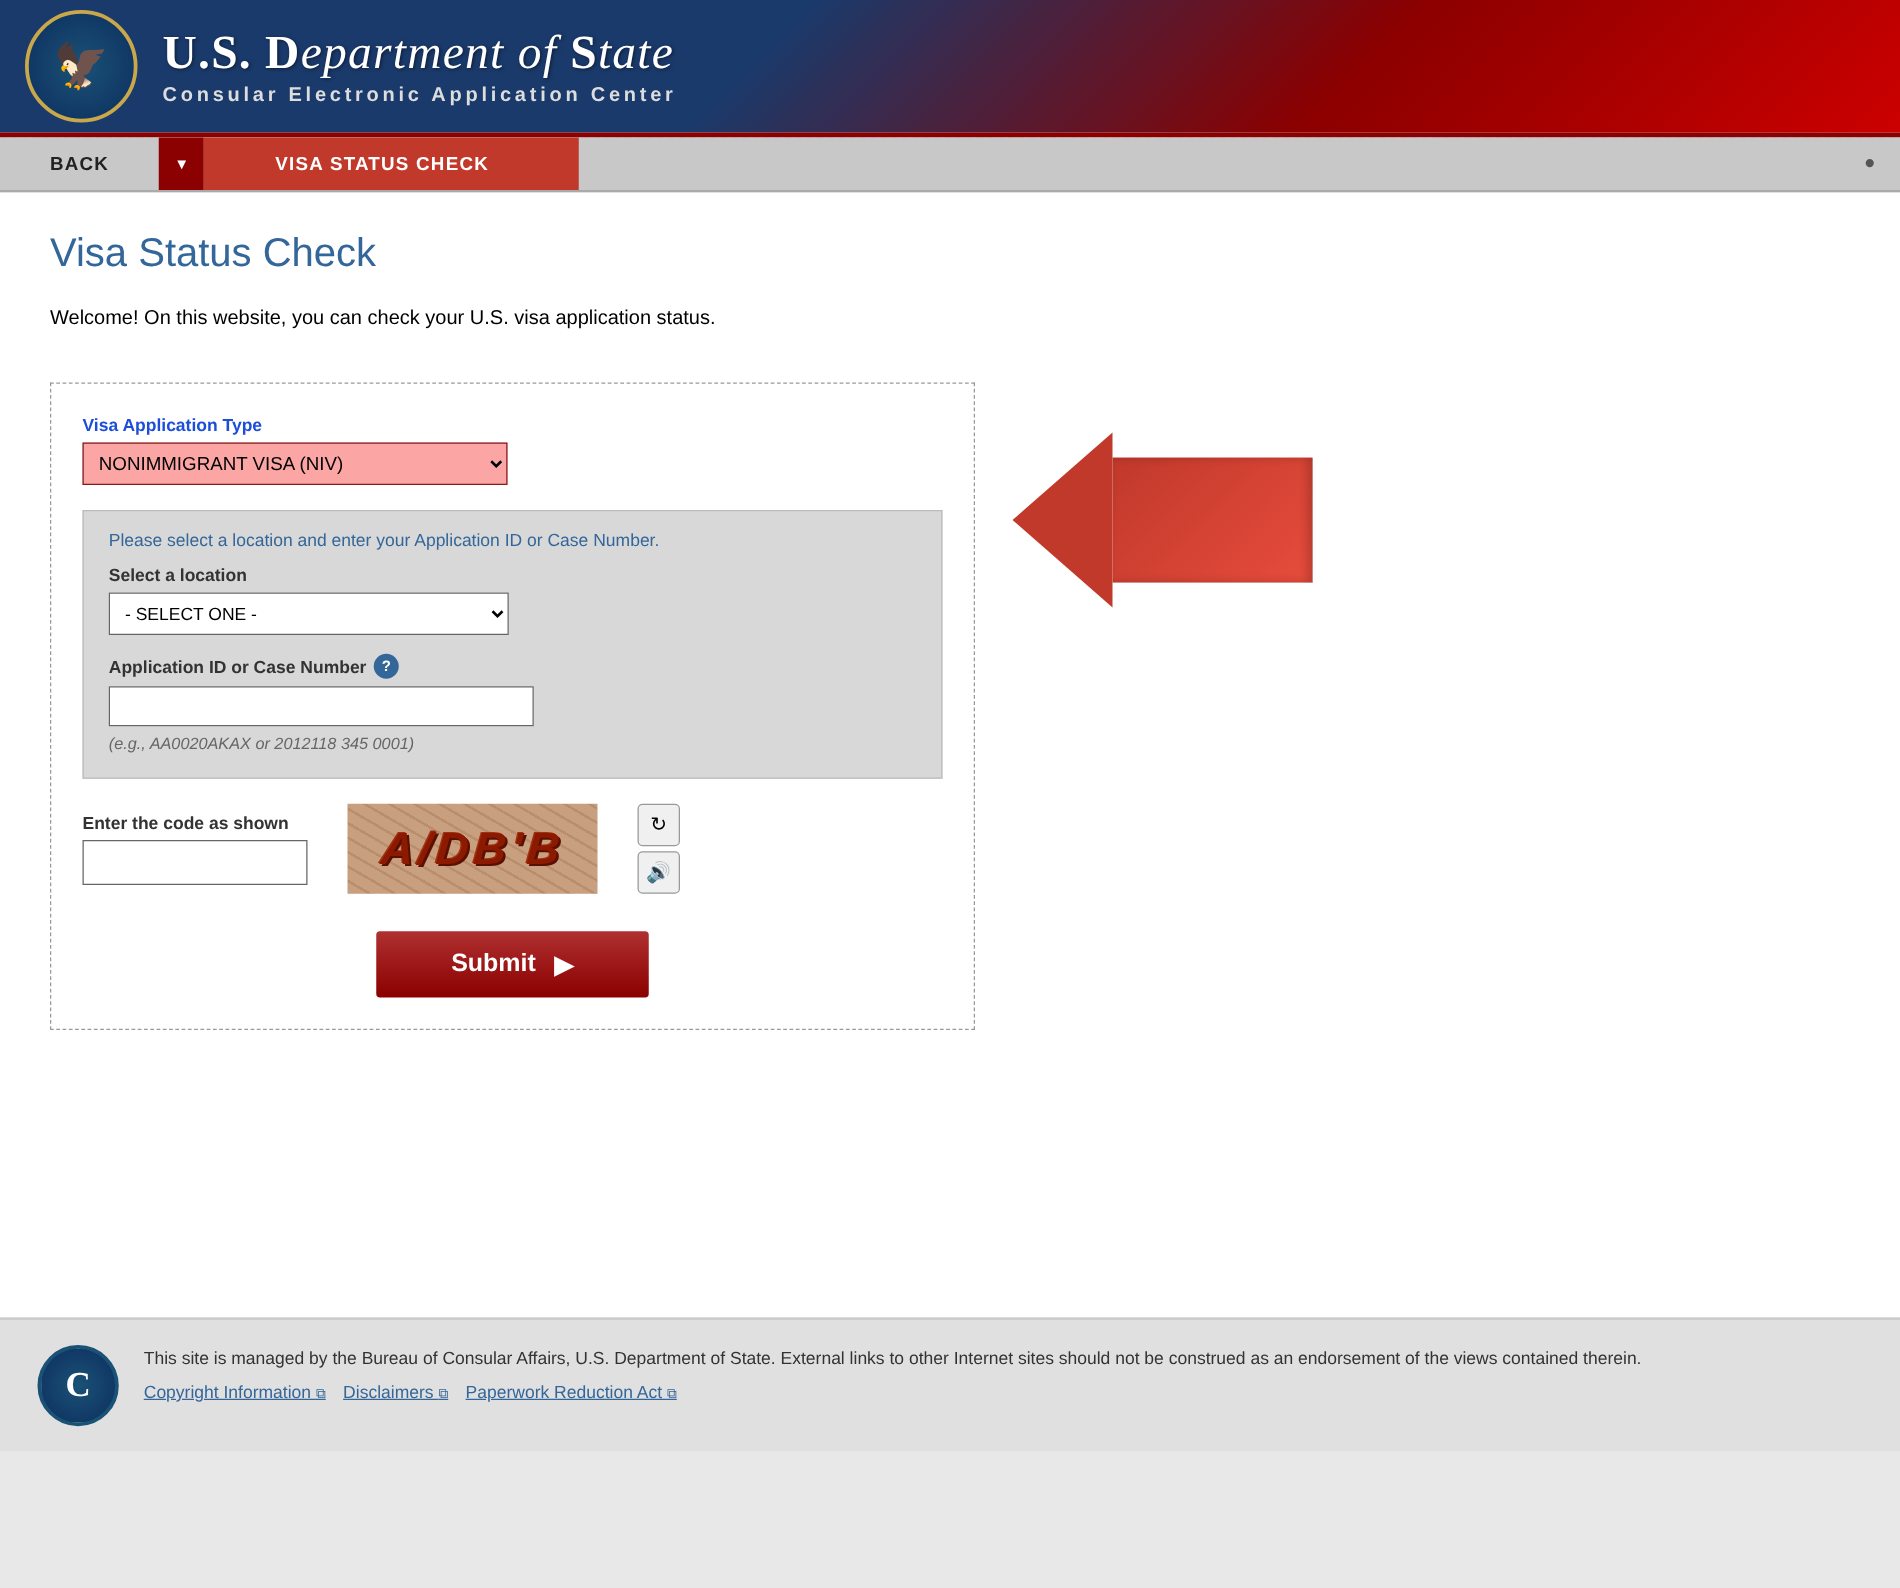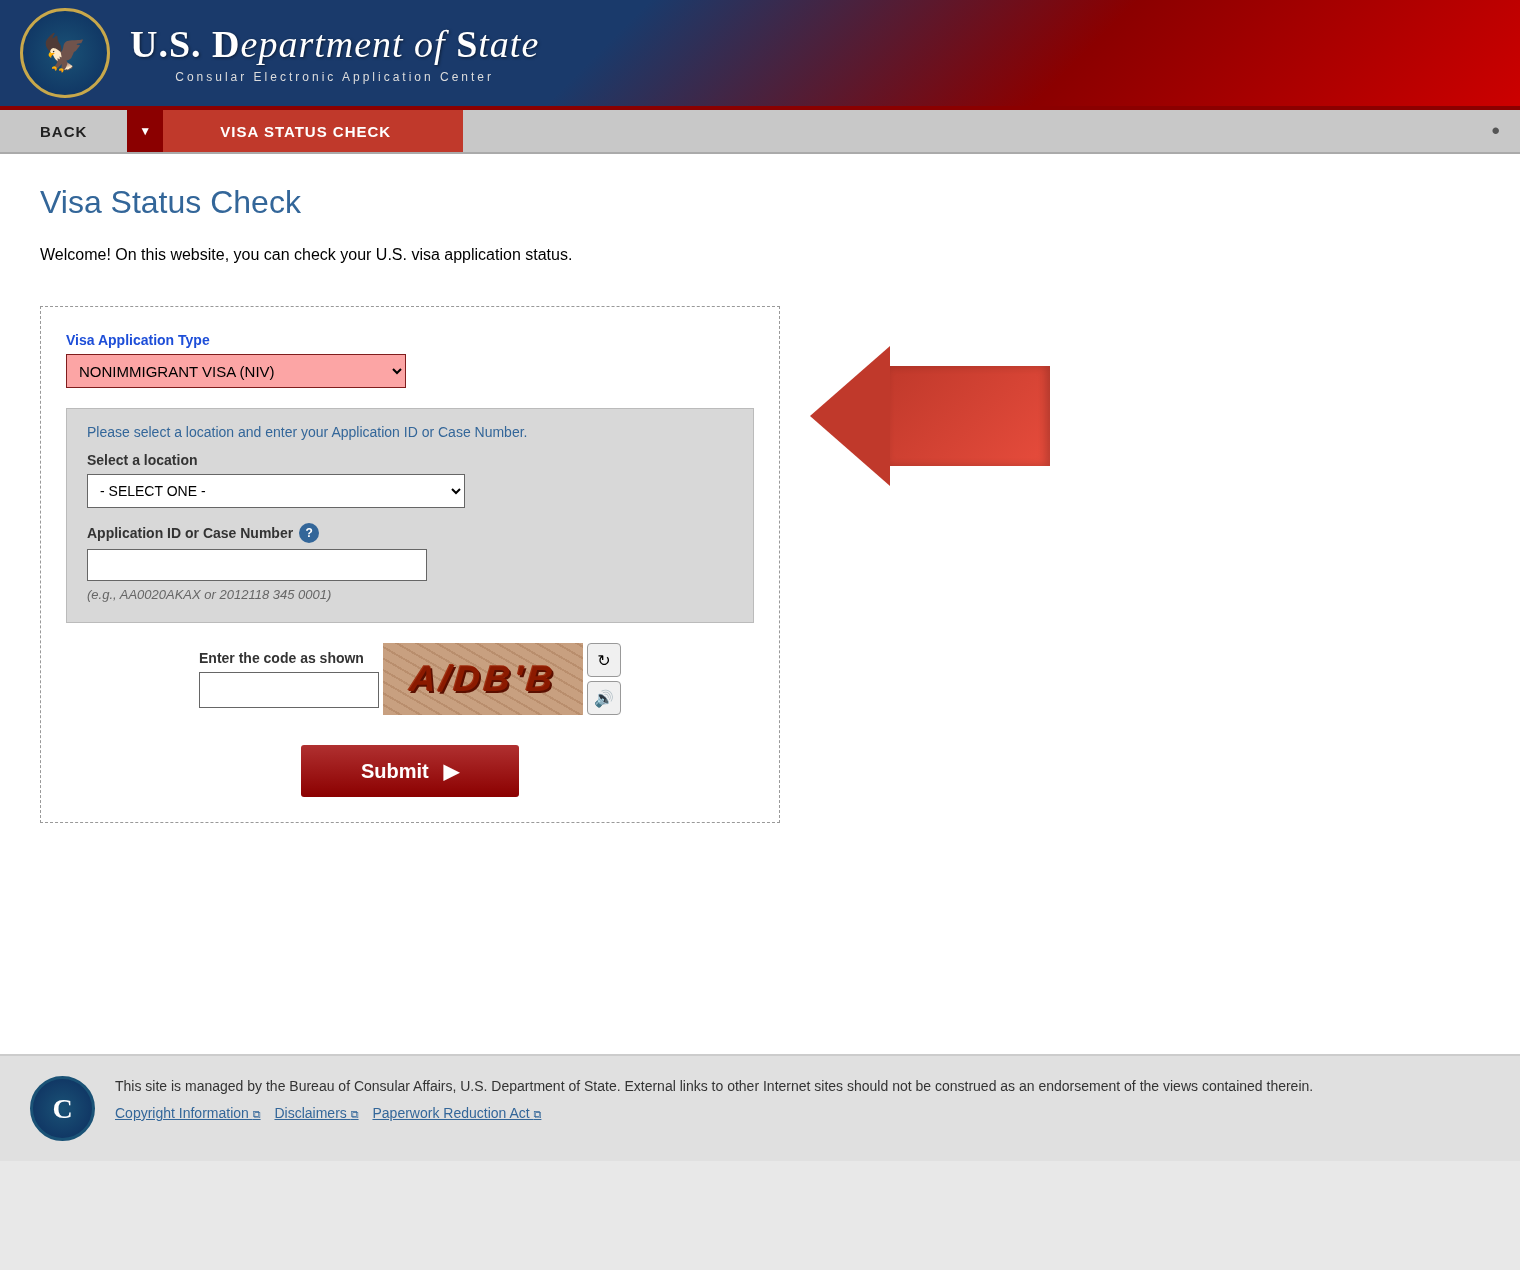--- a/index.html
+++ b/index.html
@@ -38,26 +38,25 @@
       font-weight: bold;
       letter-spacing: 1px;
       text-shadow: 1px 1px 3px rgba(0,0,0,0.5);
       font-family: 'Times New Roman', serif;
     }
     .header-title em {
       font-style: italic;
       font-weight: normal;
     }
     .header-subtitle {
-      font-size: 12px;
+      font-size: 16px;
       letter-spacing: 3px;
-      font-weight: normal;
+      font-weight: bold;
       color: #ddd;
       margin-top: 4px;
-      text-align: center;
     }
 
     
     .navbar {
       background: #c8c8c8;
       background-image: repeating-linear-gradient(
         45deg,
         transparent,
         transparent 3px,
         rgba(200,200,200,0.3) 3px,
@@ -173,21 +172,21 @@
       margin-bottom: 12px;
     }
     .inner-label {
       font-size: 14px;
       color: #333;
       font-weight: bold;
       margin-bottom: 6px;
       display: block;
     }
     .location-select {
-      width: 378px;
+      width: 320px;
       height: 34px;
       border: 1px solid #666;
       padding: 4px 8px;
       font-size: 14px;
       background: white;
       cursor: pointer;
     }
     .app-id-section {
       margin-top: 15px;
     }
@@ -225,24 +224,23 @@
       font-size: 13px;
       color: #666;
       margin-top: 6px;
       font-style: italic;
     }
 
     
     .captcha-section {
       display: flex;
       align-items: center;
-      gap: 4px;
+      gap: 32px;
       margin-top: 20px;
       margin-bottom: 10px;
-      justify-content: center;
     }
     .captcha-label {
       font-size: 14px;
       color: #333;
       font-weight: bold;
       margin-bottom: 6px;
       display: block;
     }
     .captcha-input {
       width: 180px;

